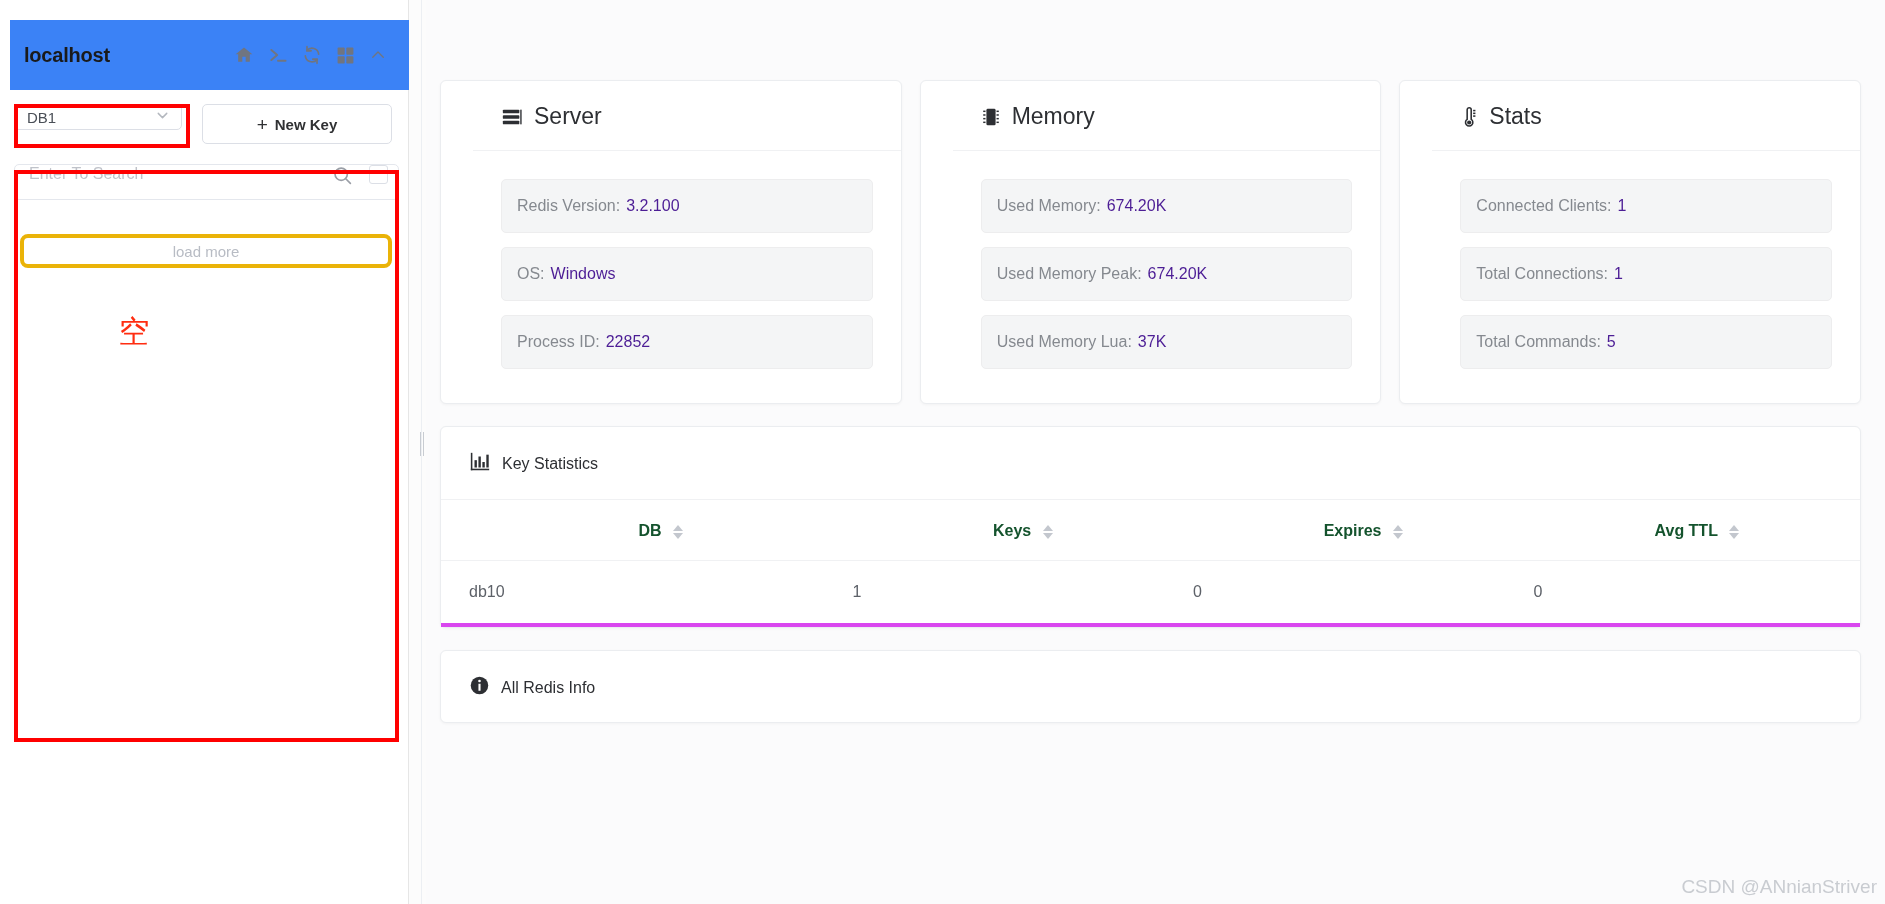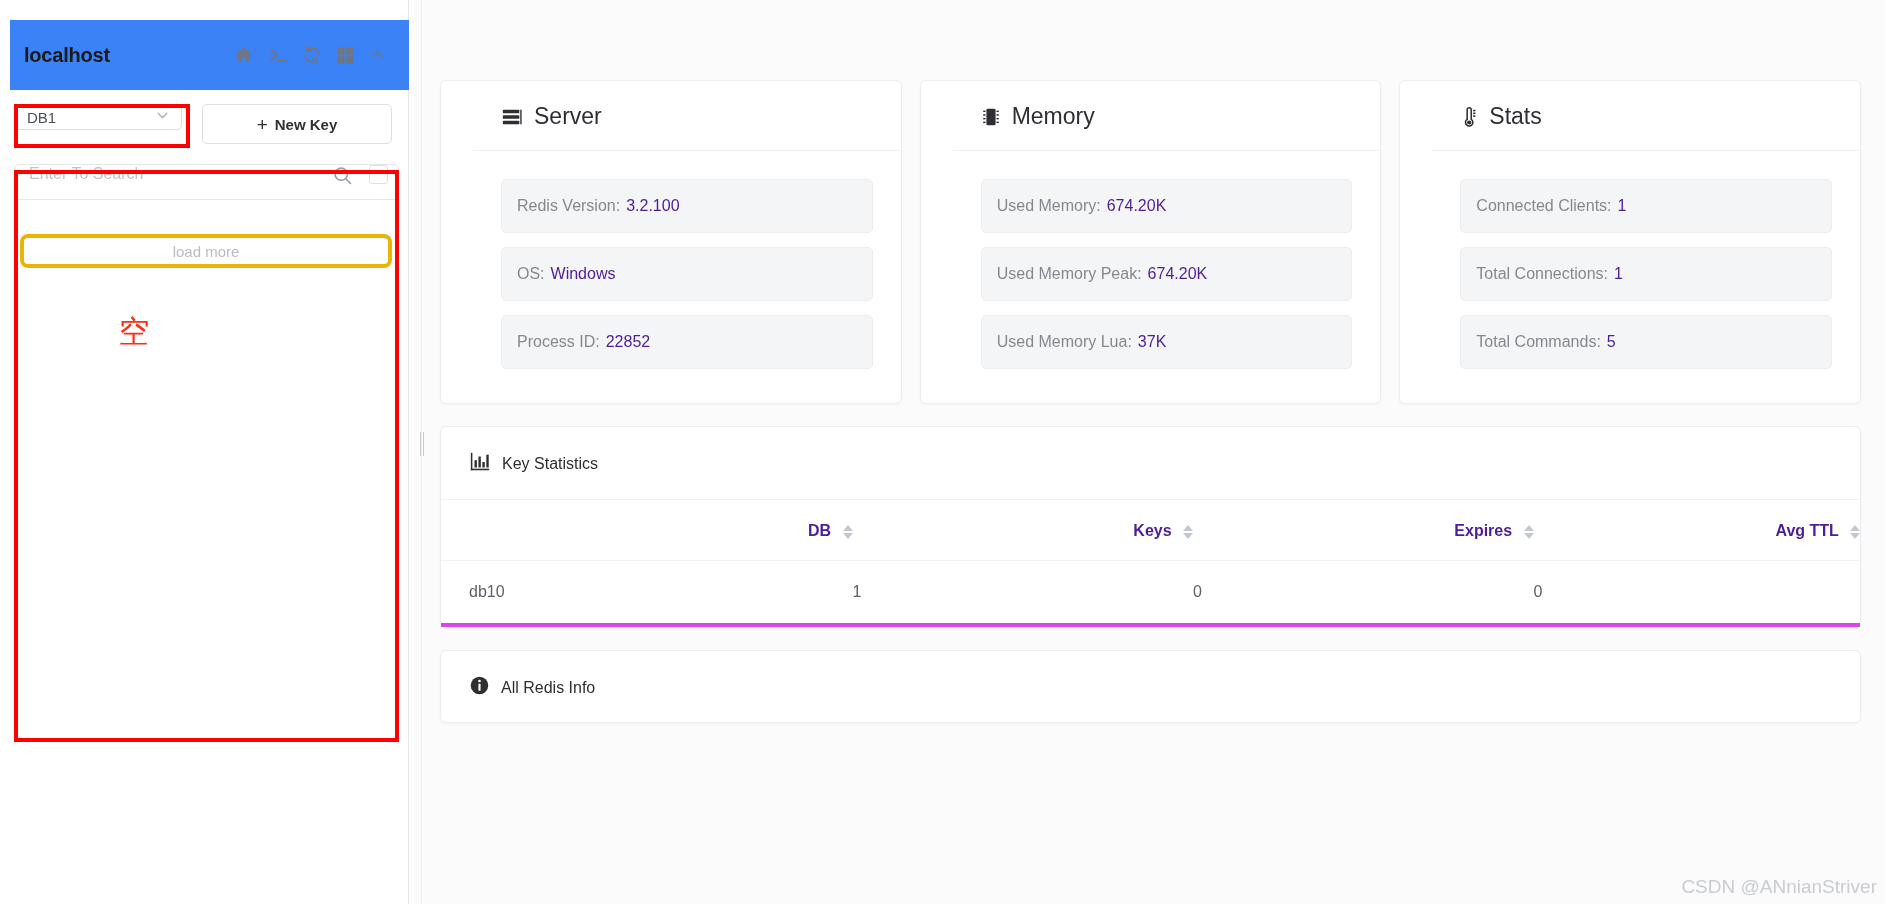--- a/index.html
+++ b/index.html
@@ -167,23 +167,23 @@
     box-shadow: 0 1px 3px rgba(0,0,0,0.04);
   }
   .panel-head {
     padding: 24px 28px 22px 28px;
     border-bottom: 1px solid #f0f1f3;
     display: flex; align-items: center; gap: 11px;
     font-size: 16px; color: #2d2f33;
   }
   table.ks { width: 100%; border-collapse: collapse; }
   table.ks th {
-    text-align: right;
+    text-align: center;
     padding: 22px 0 20px 0;
-    font-size: 16px; color: #4c1d95; font-weight: bold;
+    font-size: 16px; color: #14532d; font-weight: bold;
     border-bottom: 1px solid #f0f1f3;
   }
   table.ks th:first-child, table.ks td:first-child { padding-left: 28px; }
   table.ks td {
     padding: 22px 0 22px 0;
     font-size: 16px; color: #5d6168;
     border-bottom: 4px solid #d946ef;
   }
   .sorter {
     display: inline-flex; flex-direction: column; gap: 2px;

